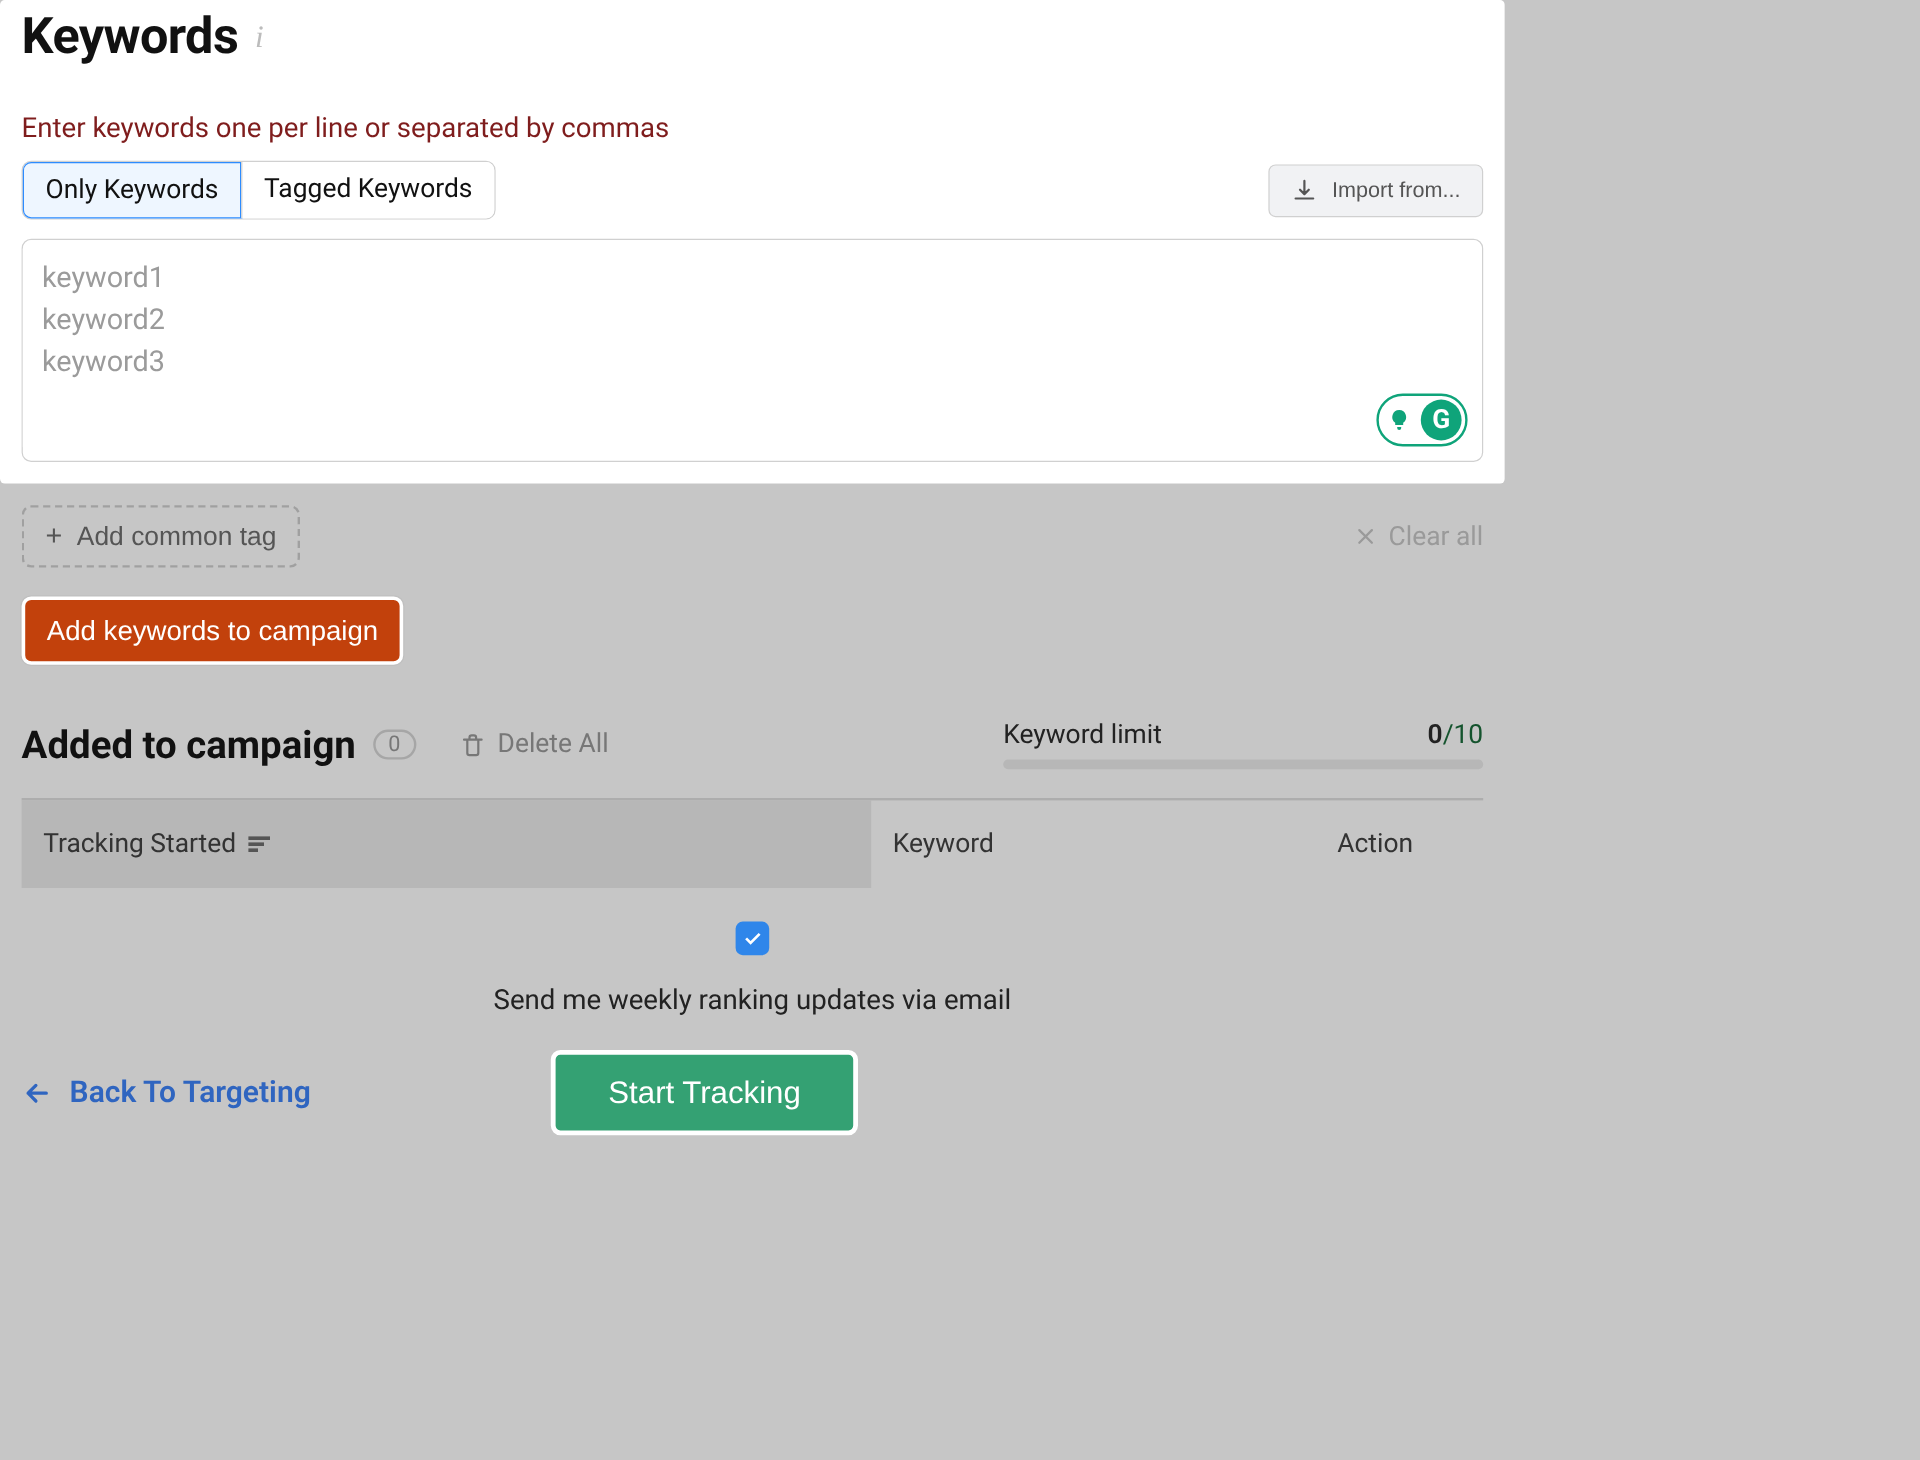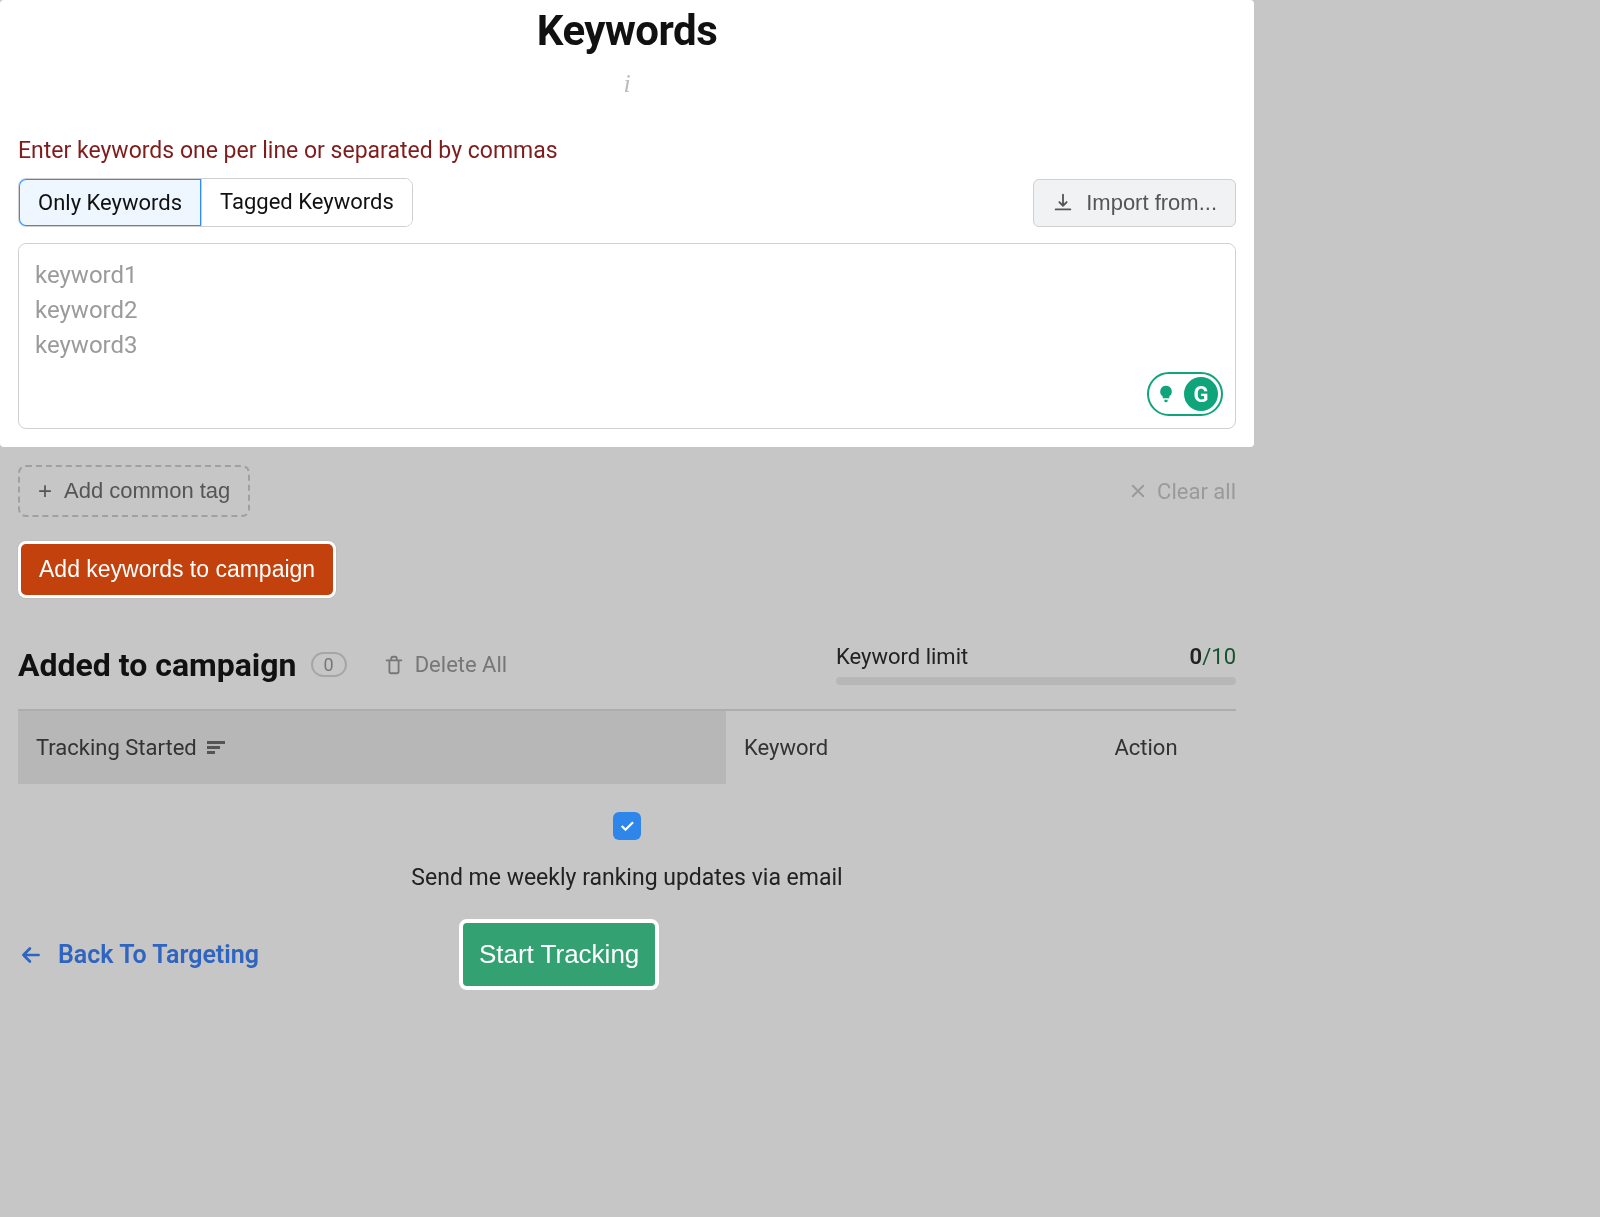--- a/index.html
+++ b/index.html
@@ -1,27 +1,27 @@
 <!DOCTYPE html>
 <html><head>
   <meta charset="utf-8">
   <style>
     * { box-sizing: border-box; margin: 0; padding: 0; }
     body { font-family: -apple-system, BlinkMacSystemFont, "Segoe UI", Roboto, Arial, sans-serif; background: #c6c6c6; width: 1254px; padding: 0; color: #111; }
     .top-card { background: #fff; padding: 6px 18px 18px 18px; border-radius: 4px; }
-    .title-row { display: flex; align-items: center; gap: 14px; flex-direction: column; }
+    .title-row { display: flex; align-items: center; gap: 14px; }
     .title { font-size: 42px; font-weight: 700; letter-spacing: -0.5px; }
     .info-icon { color: #bcbcbc; font-size: 26px; font-style: italic; font-family: Georgia, serif; }
     .subtitle { font-size: 23px; margin-top: 38px; color: #7f1d1d; }
     .controls-row { display: flex; justify-content: space-between; align-items: center; margin-top: 14px; }
     .tabs { display: flex; border: 1px solid #d0d0d0; border-radius: 8px; overflow: hidden; width: fit-content; }
     .tab { padding: 10px 18px; font-size: 22px; background: #fff; cursor: pointer; }
     .tab.active { background: #eef6ff; border: 2px solid #2d8cff; border-radius: 8px 0 0 8px; margin: -1px; }
     .tab + .tab { border-left: 1px solid #d0d0d0; }
-    .import-btn { display: flex; align-items: center; gap: 12px; border: 1px solid #d0d0d0; background: #f1f2f4; border-radius: 6px; padding: 10px 18px; font-size: 22px; color: #555; cursor: pointer; }
+    .import-btn { display: flex; align-items: center; gap: 12px; border: 1px solid #d0d0d0; background: #f1f2f4; border-radius: 6px; padding: 10px 18px; font-size: 18px; color: #555; cursor: pointer; }
     .import-btn svg { width: 22px; height: 22px; }
     .textarea-wrap { margin-top: 16px; border: 1px solid #d0d0d0; border-radius: 8px; position: relative; }
     .kw-textarea { width: 100%; border: none; resize: none; padding: 14px 16px; font-size: 24px; color: #b91c1c; font-family: inherit; border-radius: 8px; height: 180px; outline: none; line-height: 1.45; }
     .kw-textarea::placeholder { color: #9b9b9b; }
     .grammarly-pill { position: absolute; right: 12px; bottom: 12px; display: flex; align-items: center; border: 2px solid #0fa47a; border-radius: 999px; padding: 3px; background: #fff; gap: 4px; }
     .gl-bulb { width: 28px; height: 28px; border-radius: 50%; display: flex; align-items: center; justify-content: center; color: #0fa47a; }
     .gl-g { width: 34px; height: 34px; border-radius: 50%; background: #0fa47a; color: #fff; display: flex; align-items: center; justify-content: center; font-size: 22px; font-weight: 700; }
     .below-row { display: flex; justify-content: space-between; align-items: center; padding: 18px; }
     .add-tag-btn { display: flex; align-items: center; gap: 12px; border: 2px dashed #a0a0a0; border-radius: 8px; padding: 10px 18px; font-size: 22px; color: #555; cursor: pointer; background: transparent; }
     .clear-all { display: flex; align-items: center; gap: 10px; color: #9a9a9a; font-size: 22px; cursor: pointer; }
@@ -47,21 +47,21 @@
     .th.third { background: transparent; text-align: center; }
     .sort-icon { display: inline-flex; flex-direction: column; gap: 2px; }
     .sort-icon span { display: block; height: 3px; background: #555; }
     .sort-icon span:nth-child(1){ width:18px; } .sort-icon span:nth-child(2){ width:13px; } .sort-icon span:nth-child(3){ width:8px; }
     .checkbox-row { display: flex; justify-content: flex-start; align-items: center; gap: 24px; margin-top: 28px; font-size: 23px; color: #222; flex-direction: column; }
     .checkbox { width: 28px; height: 28px; background: #2f86ea; border-radius: 6px; display: flex; align-items: center; justify-content: center; }
     .checkbox svg { width: 18px; height: 18px; stroke: #fff; stroke-width: 3; fill: none; }
     .footer-row { display: flex; align-items: center; margin-top: 28px; padding-bottom: 12px; }
     .back-link { display: flex; align-items: center; gap: 14px; color: #2f65c0; font-size: 25px; font-weight: 600; cursor: pointer; }
     .back-link svg { width: 26px; height: 26px; stroke: #2f65c0; stroke-width: 2.5; fill: none; }
-    .start-btn { margin-left: 200px; background: #34a173; color: #fff; border: 4px solid #fff; border-radius: 8px; padding: 16px 16px; font-size: 26px; cursor: pointer; }
+    .start-btn { margin-left: 200px; background: #34a173; color: #fff; border: 4px solid #fff; border-radius: 8px; padding: 16px 44px; font-size: 26px; cursor: pointer; }
     .plus { font-size: 24px; font-weight: 400; }
   </style>
 </head>
 <body>
 
 
 
 <div class="top-card">
   <div class="title-row">
     <div class="title">Keywords</div>

